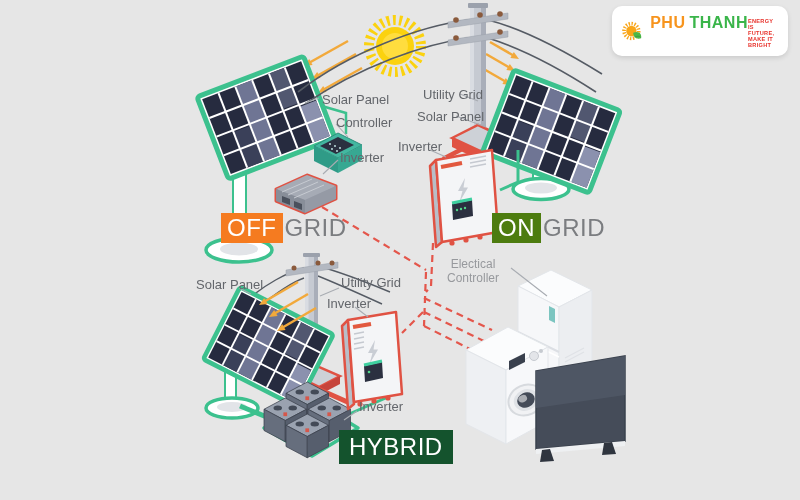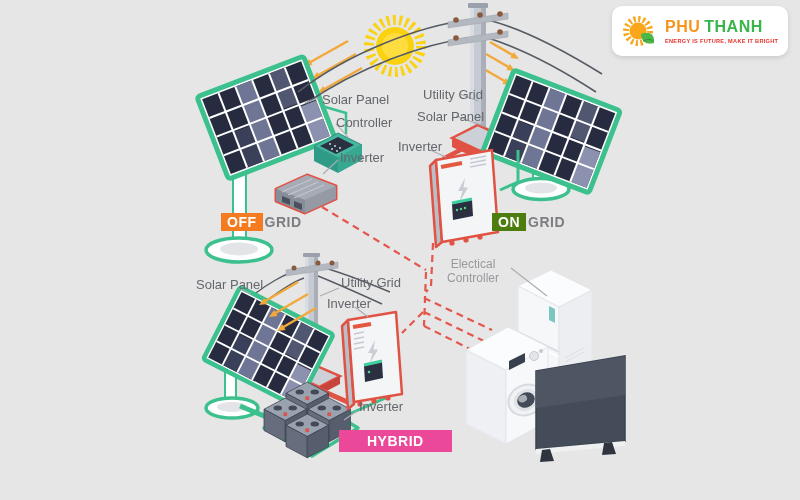--- a/index.html
+++ b/index.html
@@ -1,30 +1,30 @@
 <!DOCTYPE html>
 <html><head>
 <meta charset="utf-8">
 <style>
   html,body{margin:0;padding:0;background:#e6e6e6;}
   .stage{position:relative;width:800px;height:500px;background:#e6e6e6;overflow:hidden;
          font-family:"Liberation Sans",sans-serif;}
   .art{position:absolute;left:0;top:0;}
   .lbl{position:absolute;font-size:13px;line-height:1.15;color:#63666b;white-space:nowrap;}
   .lbl-light{position:absolute;font-size:12px;line-height:1.2;color:#97999d;text-align:center;width:80px;}
-  .badge{position:absolute;font-weight:700;font-size:14px;letter-spacing:.5px;white-space:nowrap;}
+  .badge{position:absolute;font-weight:400;font-size:24px;letter-spacing:.5px;white-space:nowrap;}
   .badge .hl{color:#fff;padding:1px 6px;display:inline-block;}
   .badge .rest{color:#7b7d80;margin-left:2px;}
   .badge-off .hl{background:#f57b20;}
   .badge-on .hl{background:#4d7c0f;}
-  .badge-hybrid .hl{background:#ec4899;padding:3px 28px;}
+  .badge-hybrid .hl{background:#14532d;padding:3px 10px;}
   .logo{position:absolute;left:612px;top:6px;width:176px;height:50px;background:#ffffff;
         border-radius:10px;box-shadow:0 2px 5px rgba(0,0,0,.12);display:flex;align-items:center;
         gap:6px;padding:0 9px;box-sizing:border-box;}
-  .logo-text{display:flex;flex-direction:column;}
+  .logo-text{display:flex;flex-direction:row;}
   .brand{font-weight:800;font-size:16px;letter-spacing:.5px;line-height:1;}
   .brand .p1{color:#f7941d;}
   .brand .p2{color:#3ab54a;margin-left:4px;}
   .tagline{font-weight:700;font-size:5.6px;color:#e8312a;letter-spacing:.3px;margin-top:3px;}
 </style>
 </head>
 <body>
 
 <div class="stage">
 

